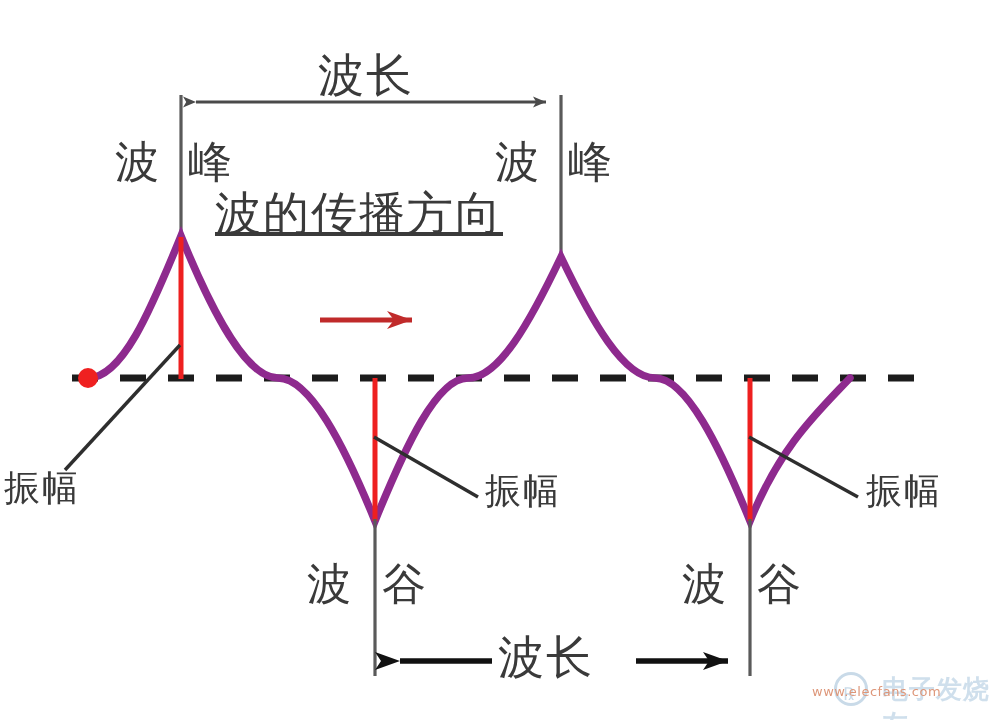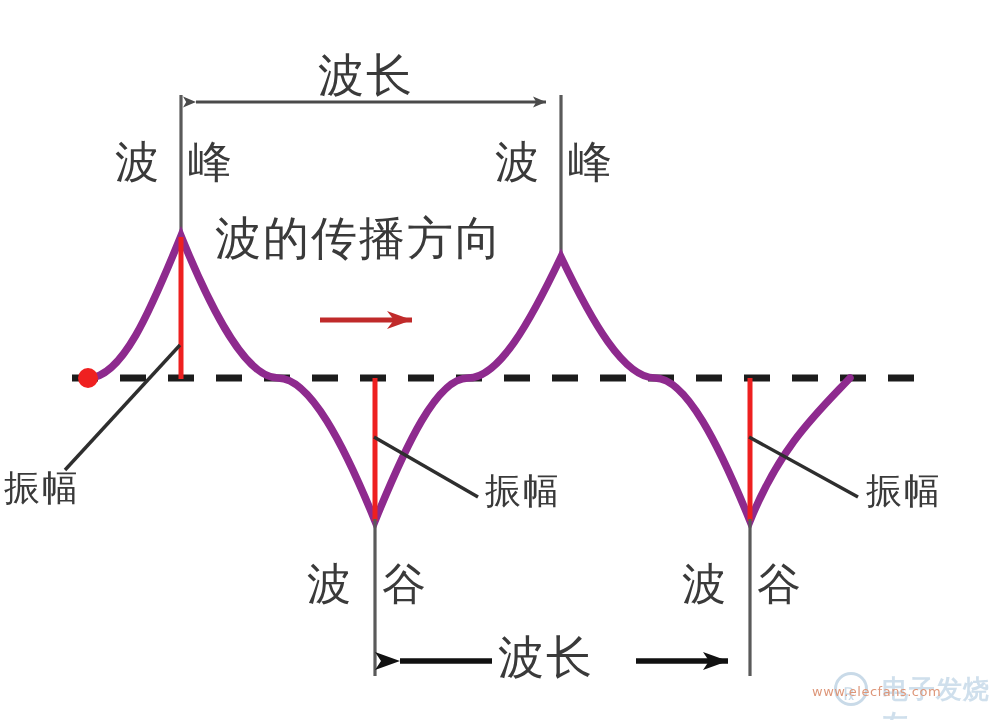--- a/index.html
+++ b/index.html
@@ -141,21 +141,21 @@
   </svg>
 
   <div class="cn-label lbl-xl" style="left:318px; top:52px;">波长</div>
 
   <div class="cn-label lbl-lg" style="left:115px; top:140px;">波</div>
   <div class="cn-label lbl-lg" style="left:188px; top:140px;">峰</div>
 
   <div class="cn-label lbl-lg" style="left:495px; top:140px;">波</div>
   <div class="cn-label lbl-lg" style="left:568px; top:140px;">峰</div>
 
-  <div class="cn-label lbl-xl" style="left:215px; top:215px;">波的传播方向</div>
+  <div class="cn-label lbl-xl" style="left:215px; top:190px;text-decoration:underline;">波的传播方向</div>
 
   <div class="cn-label lbl-md" style="left:4px; top:470px;">振幅</div>
 
   <div class="cn-label lbl-md" style="left:485px; top:473px;">振幅</div>
 
   <div class="cn-label lbl-md" style="left:866px; top:473px;">振幅</div>
 
   <div class="cn-label lbl-lg" style="left:307px; top:562px;">波</div>
   <div class="cn-label lbl-lg" style="left:382px; top:562px;">谷</div>
 

